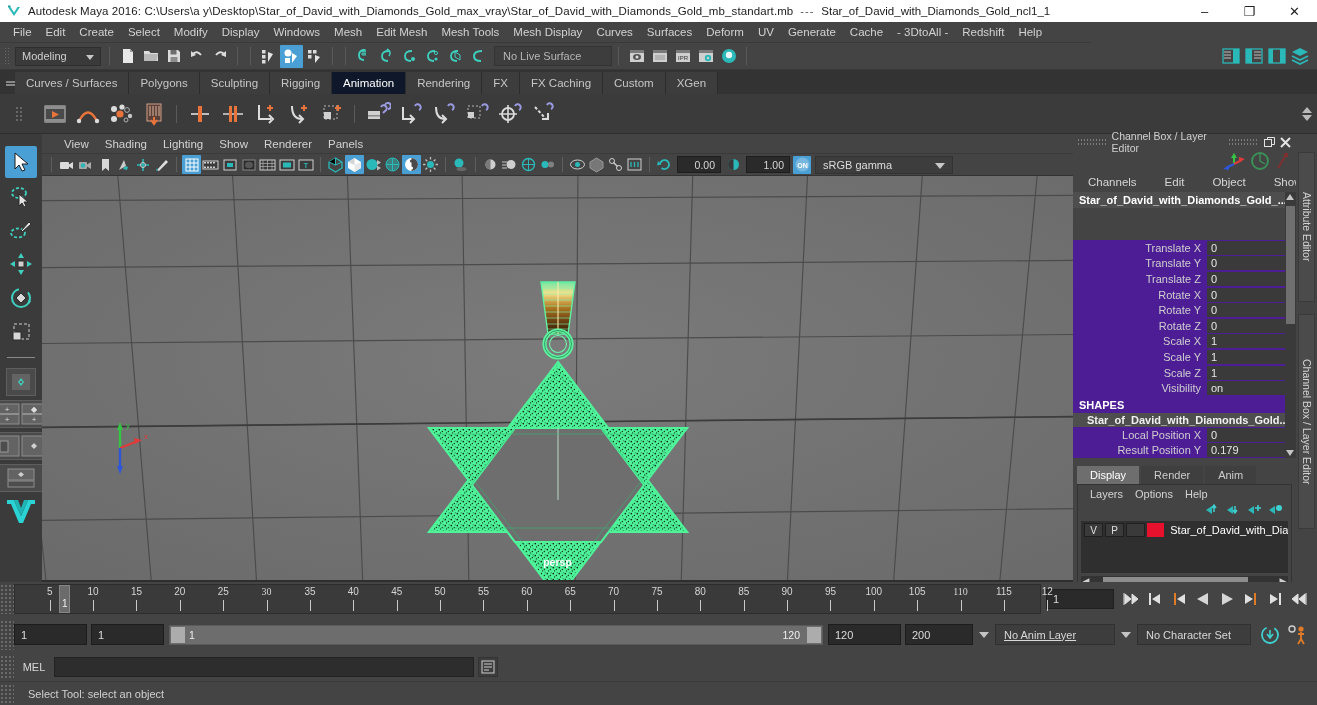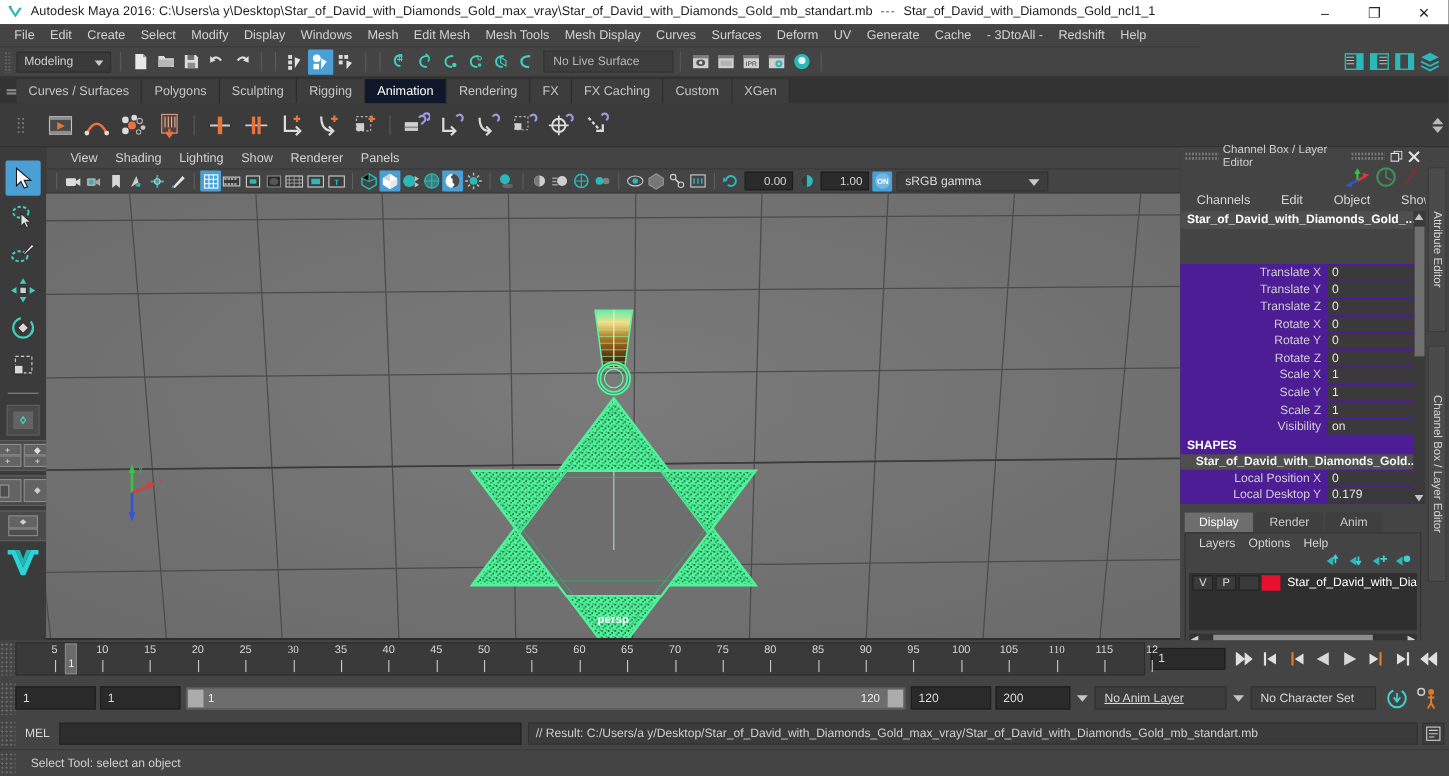--- a/index.html
+++ b/index.html
@@ -1110,21 +1110,21 @@
             <div class="cb-lbl">Visibility</div>
             <div class="cb-val">on</div>
           </div>
           <div class="cb-section">SHAPES</div>
           <div class="cb-shapename">Star_of_David_with_Diamonds_Gold...</div>
           <div class="cb-row">
             <div class="cb-lbl">Local Position X</div>
             <div class="cb-val">0</div>
           </div>
           <div class="cb-row">
-            <div class="cb-lbl">Local Desktop Y</div>
+            <div class="cb-lbl">Result Position Y</div>
             <div class="cb-val">0.179</div>
           </div>
         </div>
       <div class="cb-scrollbar">
         <div class="cb-arrow-up"></div>
         <div class="cb-thumb"></div>
         <div class="cb-arrow-dn"></div>
       </div>
     </div>
 
@@ -1327,21 +1327,20 @@
           <circle cx="14" cy="5" r="2.6" fill="#e07b28"></circle>
           <path d="M14 8 L14 15 M11 10 L17 10 M14 15 L11 20 M14 15 L17 20" stroke="#e07b28" stroke-width="1.8" fill="none"></path>
         </svg>
     </div>
   </div>
 
   <div class="cmdline">
     <div class="cl-grip"></div>
     <div class="cl-label">MEL</div>
     <div class="cl-input"></div>
-    <div class="cl-output">// Result: C:/Users/a y/Desktop/Star_of_David_with_Diamonds_Gold_max_vray/Star_of_David_with_Diamonds_Gold_mb_standart.mb</div>
     <div class="cl-btn">
       <svg width="14" height="14" viewBox="0 0 14 14">
           <rect x="1" y="1" width="12" height="12" fill="none" stroke="#cfcfcf"></rect>
           <path d="M3 4 h8 M3 7 h8 M3 10 h5" stroke="#cfcfcf" stroke-width="1"></path>
         </svg>
     </div>
   </div>
 
   <div class="helpline">
     <div class="hl-grip"></div>

